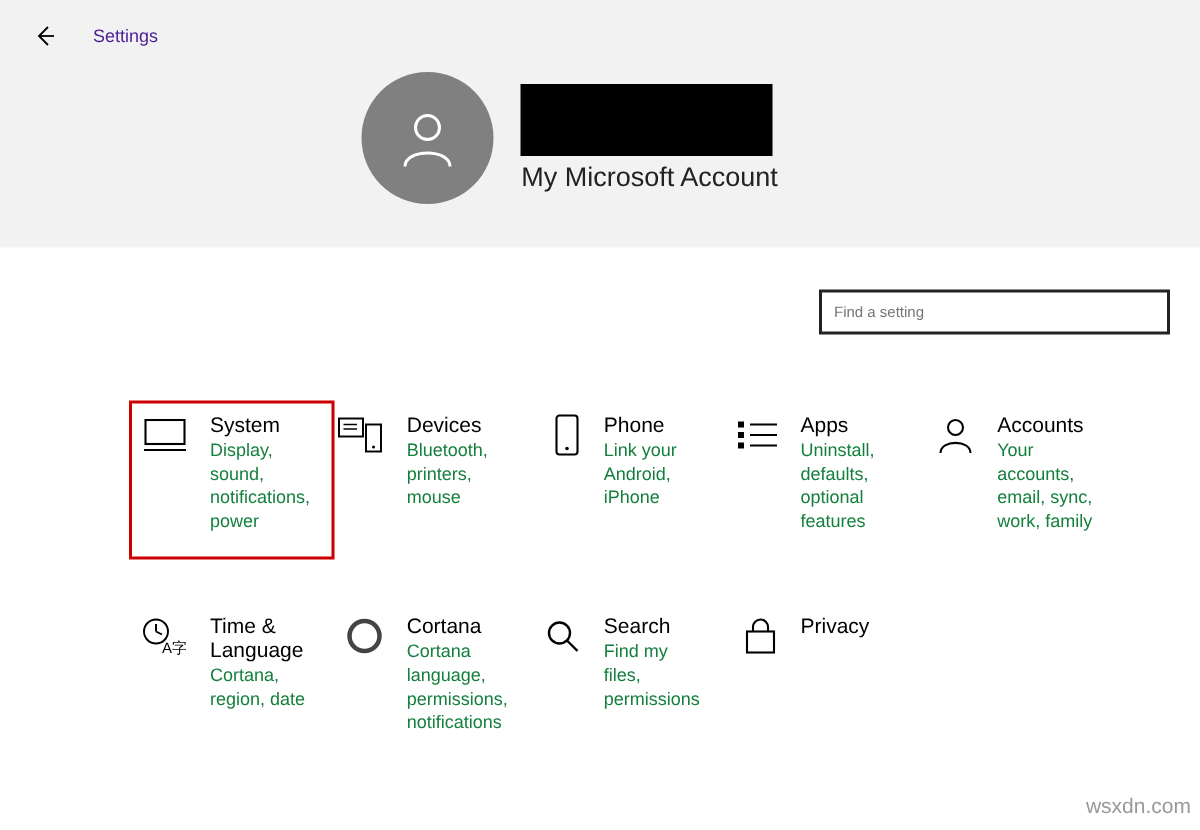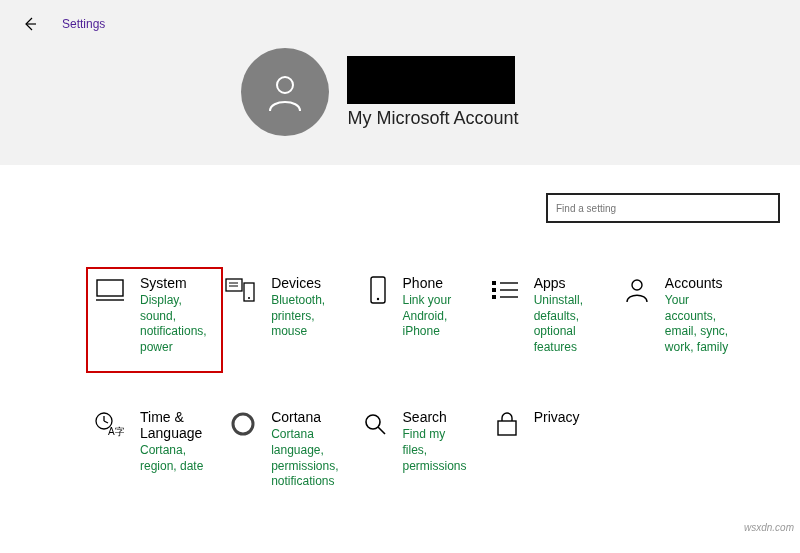--- a/index.html
+++ b/index.html
@@ -88,22 +88,22 @@
   .tile-body { flex: 1; }
   .tile-title { font-size: 14px; font-weight: 400; color: #000; }
   .tile-desc { font-size: 12px; color: #15803d; margin-top: 2px; line-height: 1.3; max-width: 160px;}
   .tile.highlight {
     outline: 2px solid #c00;
     outline-offset: 6px;
     padding-bottom: 10px;
   }
   .watermark {
     position: absolute;
-    bottom: 20px; right: 6px;
-    font-size: 10px; color: #999; font-style: italic;
+    bottom: 8px; right: 6px;
+    font-size: 14px; color: #999;
   }
 </style>
 </head>
 <body>
 
 <div class="header">
   <div class="titlebar">
     <div class="back-btn">
       <svg width="16" height="16" viewBox="0 0 16 16">
         <path d="M10 2 L4 8 L10 14" stroke="#000" stroke-width="1.2" fill="none"></path>

